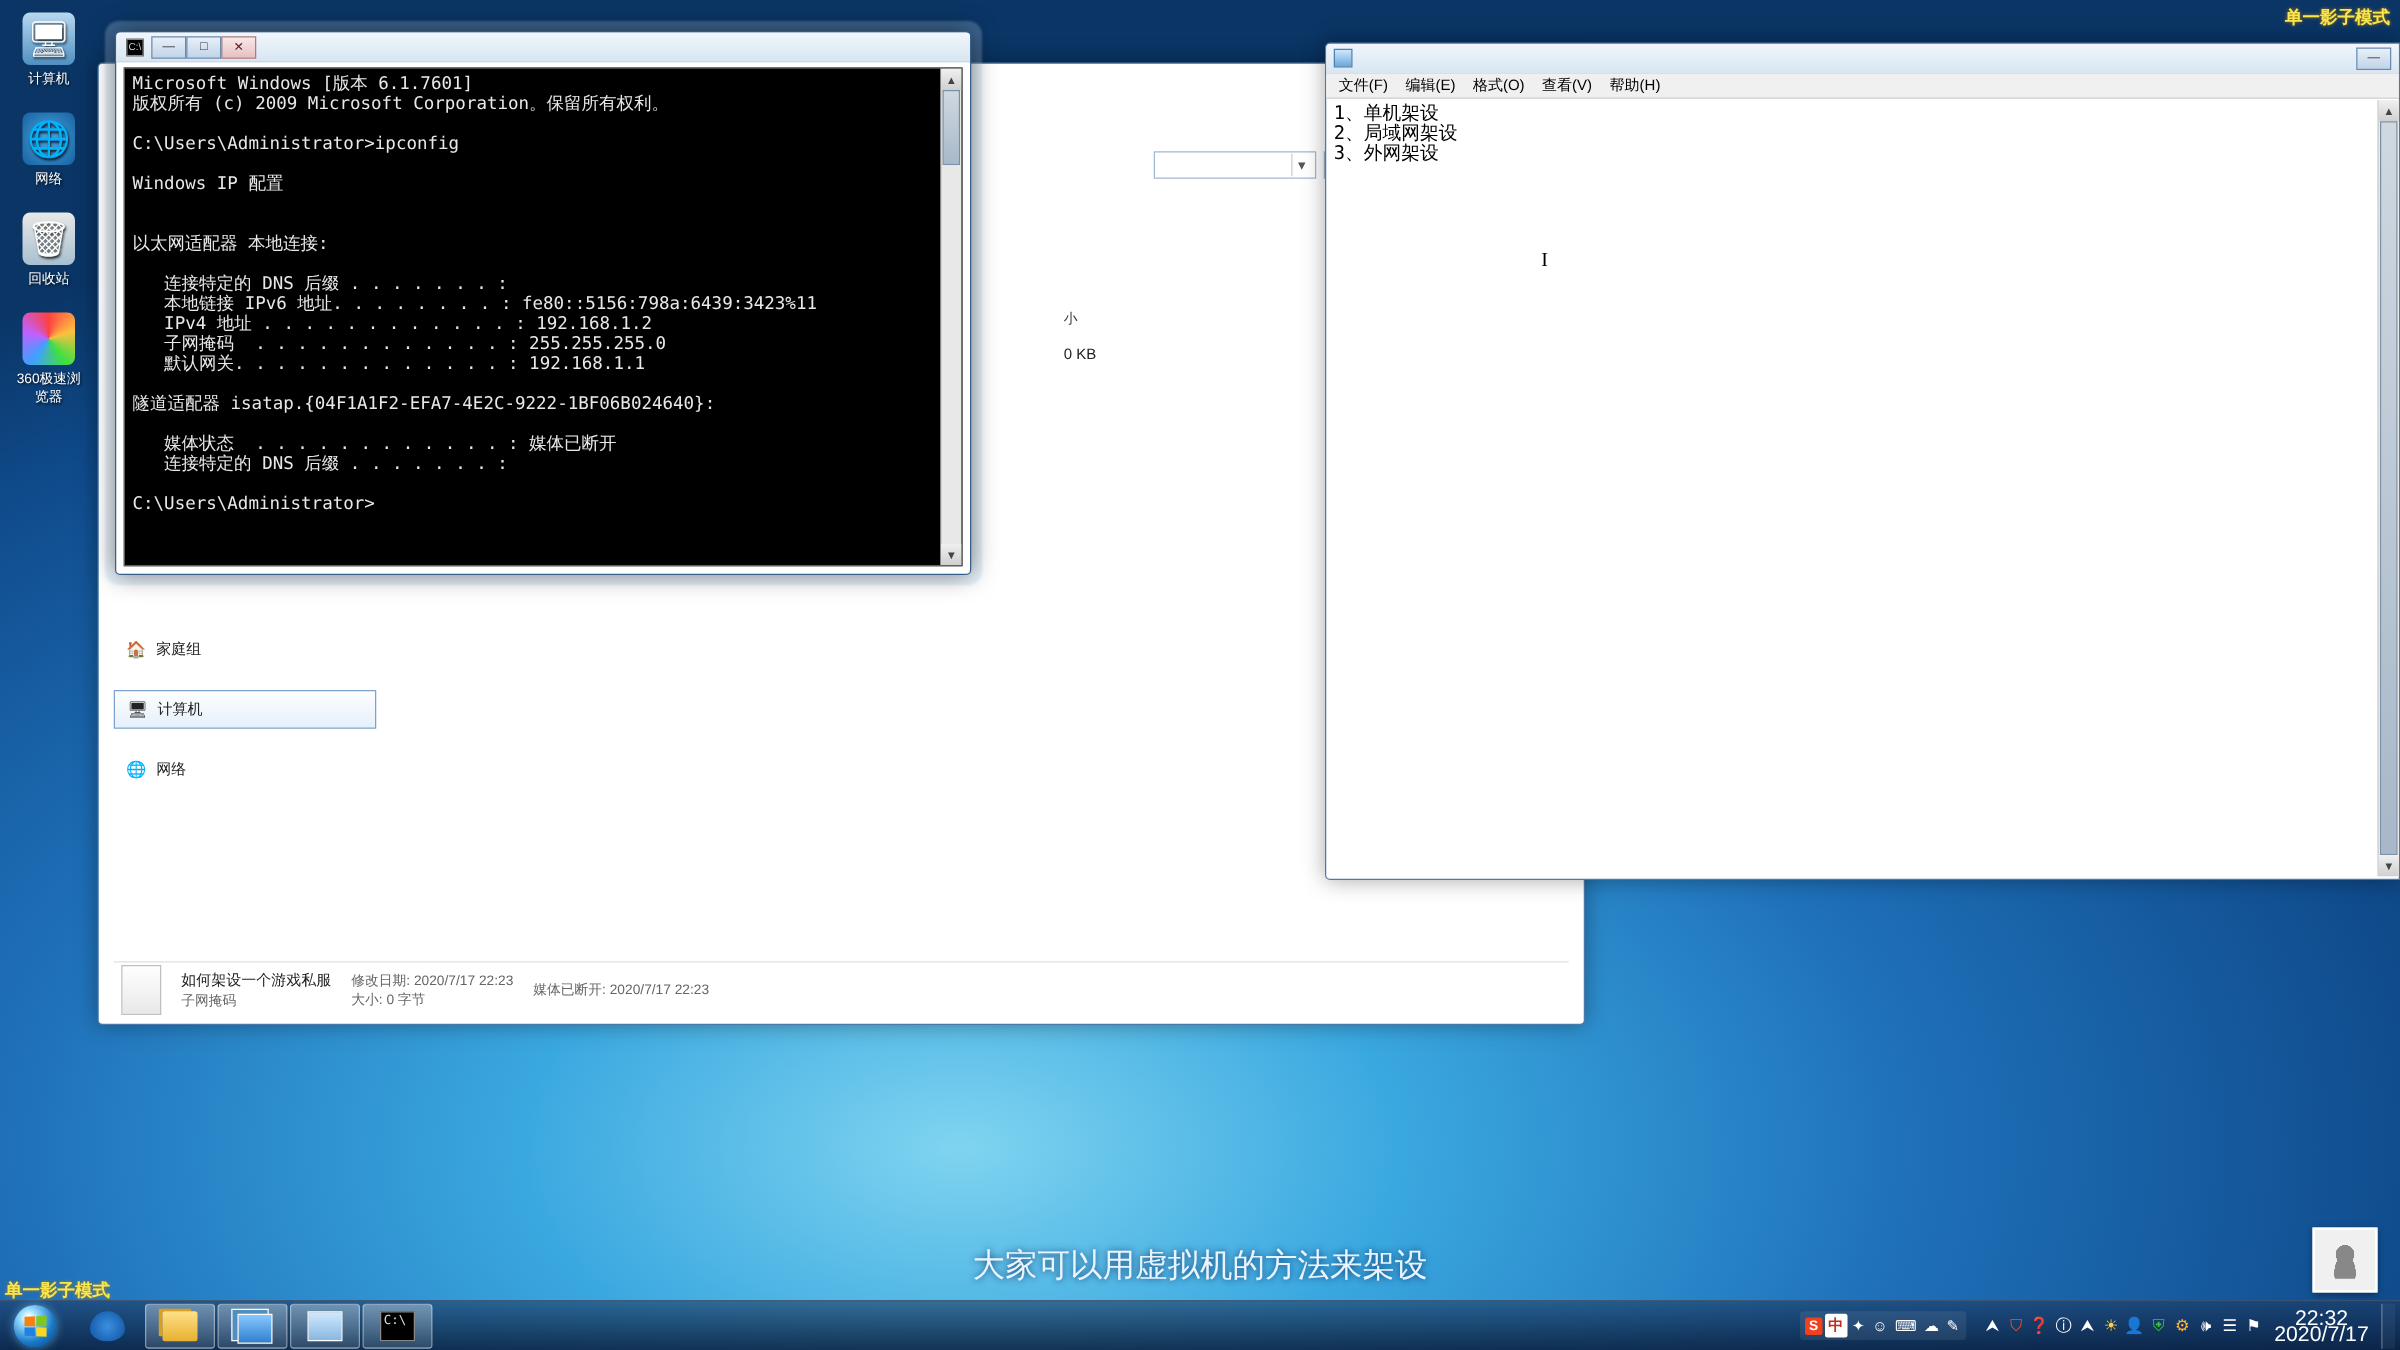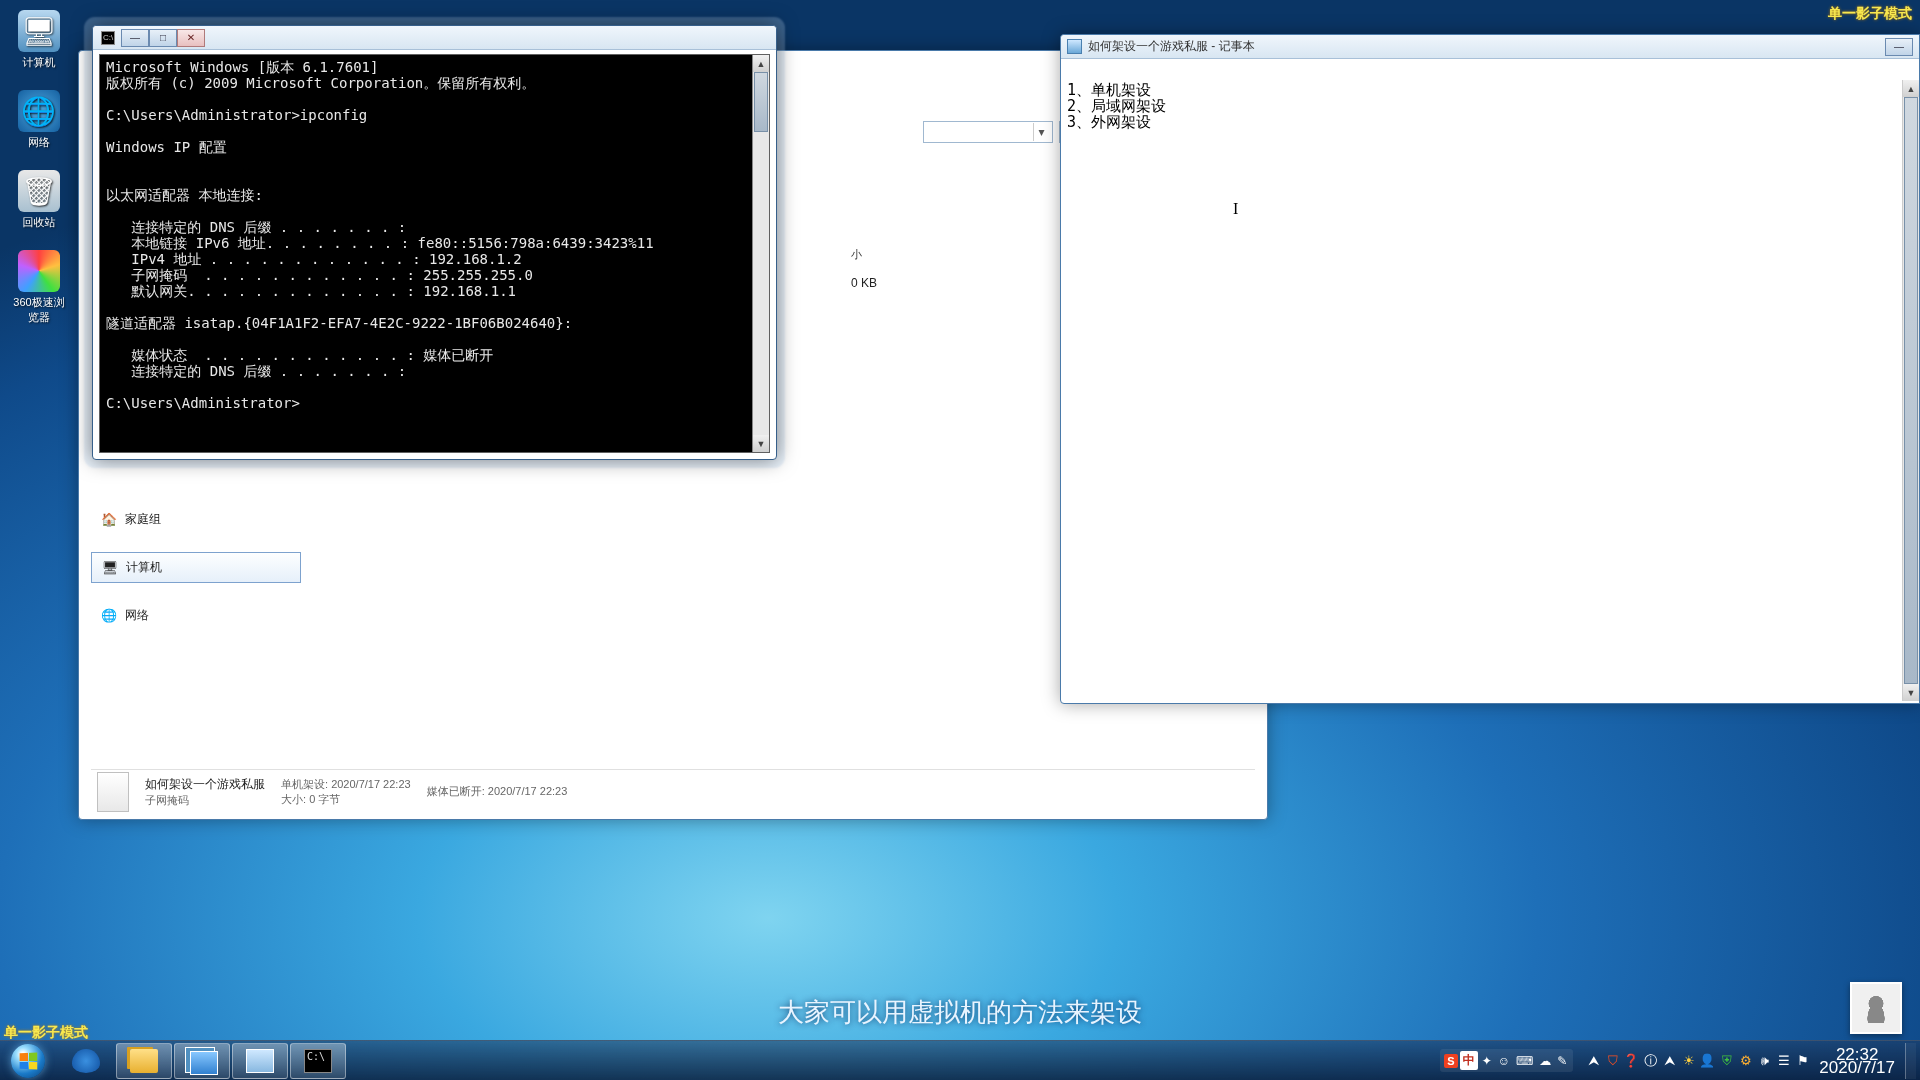--- a/index.html
+++ b/index.html
@@ -348,21 +348,21 @@
     </div>
   </div>
 
   <div class="details-pane">
     <div class="doc-ico"></div>
     <div class="col">
       <strong>如何架设一个游戏私服</strong><br>
       <span class="meta">子网掩码</span>
     </div>
     <div class="col">
-      <span class="meta"><span>单机架设:</span> <span>2020/7/17 22:23</span></span><br>
+      <span class="meta"><span>修改日期:</span> <span>2020/7/17 22:23</span></span><br>
       <span class="meta"><span>大小:</span> <span>0 字节</span></span>
     </div>
     <div class="col">
       <span class="meta"><span>媒体已断开:</span> <span>2020/7/17 22:23</span></span>
     </div>
   </div>
 </div>
 
 <div class="cmd-window">
   <div class="cmd-title-bar">
@@ -400,22 +400,28 @@
       <div class="arr">▲</div>
       <div class="thumb"></div>
       <div class="arr down">▼</div>
     </div>
   </div>
 </div>
 
 <div class="notepad">
   <div class="np-title-bar">
     <div class="ico"></div>
-    <div class="title-text">如何架设一个游戏私服 - 记事本</div>
     <div class="win-btn min-right">—</div>
+  </div>
+  <div class="np-menu">
+    <span>文件(F)</span>
+    <span>编辑(E)</span>
+    <span>格式(O)</span>
+    <span>查看(V)</span>
+    <span>帮助(H)</span>
   </div>
   <div class="np-body">
     <div class="np-text">1、单机架设
 2、局域网架设
 3、外网架设</div>
     <div class="text-cursor">I</div>
     <div class="np-scrollbar">
       <div class="arr" style="position:absolute;top:0;left:0;right:0;height:17px;background:linear-gradient(#f0f0f0,#d0d0d0);display:flex;align-items:center;justify-content:center;font-size:9px;color:#444;">▲</div>
       <div class="thumb"></div>
       <div class="arr" style="position:absolute;bottom:0;left:0;right:0;height:17px;background:linear-gradient(#f0f0f0,#d0d0d0);display:flex;align-items:center;justify-content:center;font-size:9px;color:#444;">▼</div>

